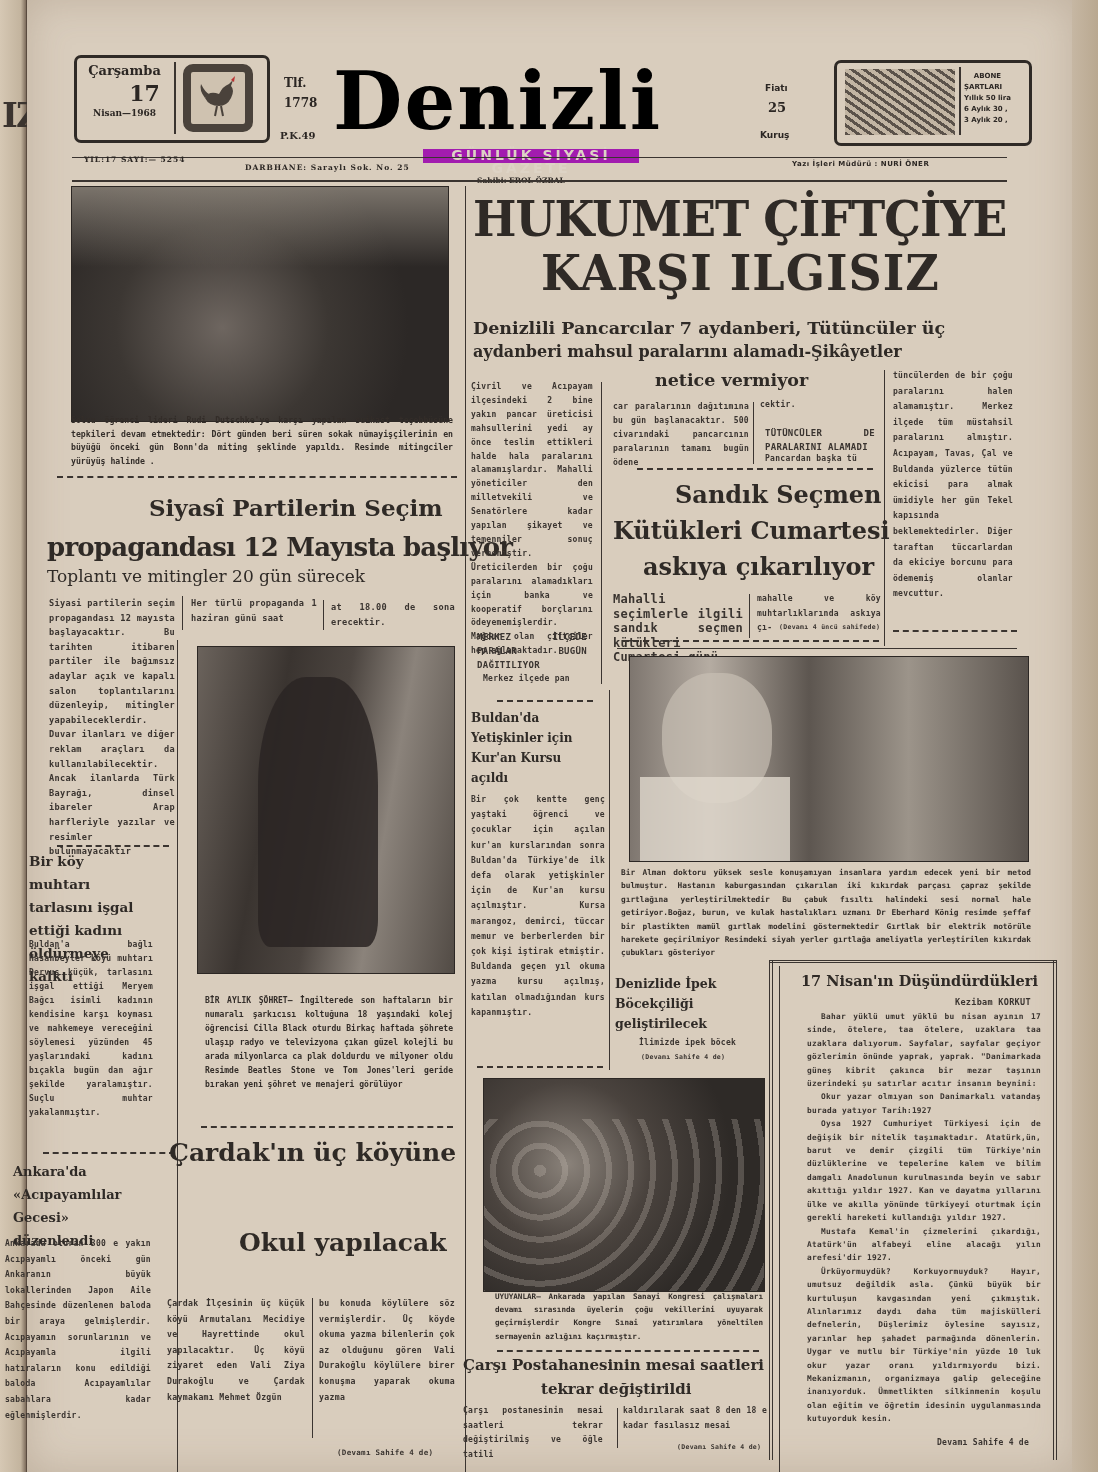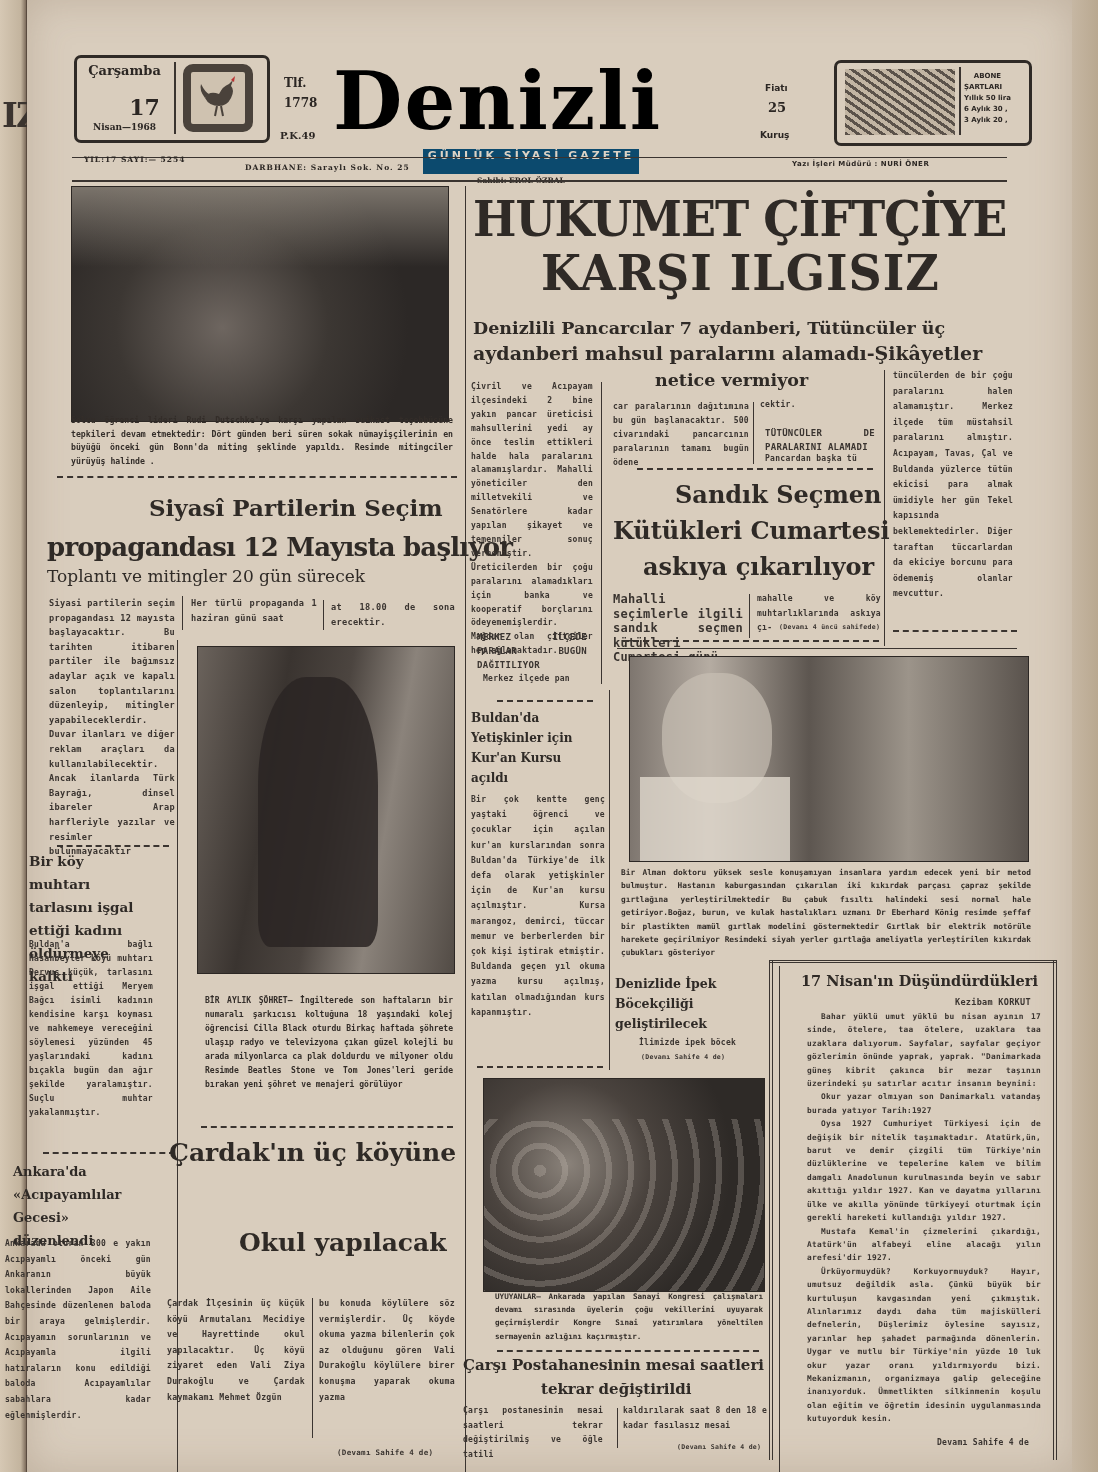--- a/index.html
+++ b/index.html
@@ -27,42 +27,42 @@
 <div class="prev-page">
   <div class="frag">IZ</div>
 </div>
 <div class="right-edge"></div>
 
 <div class="page">
 
   <div class="abs box" style="left:47px;top:55px;width:190px;height:82px;">
     <div class="abs" style="left:0;top:0;width:95px;height:82px;text-align:center;">
       <div class="b serif" style="font-size:13px;margin-top:5px;">Çarşamba</div>
-      <div class="b serif" style="font-size:22px;margin-top:16px;padding-left:40px;">17</div>
+      <div class="b serif" style="font-size:22px;margin-top:2px;padding-left:40px;">17</div>
       <div class="b serif" style="font-size:9px;margin-top:2px;">Nisan—1968</div>
     </div>
     <div class="vline" style="left:97px;top:4px;height:72px;"></div>
     <div class="abs" style="left:106px;top:6px;width:70px;height:68px;border:8px solid #4a423b;border-radius:10px;box-sizing:border-box;background:#cfc2b0;">
       <svg width="54" height="52" viewBox="0 0 54 52">
         <path d="M14 26 Q18 18 28 22 Q32 14 38 12 L42 8 L40 14 Q44 18 40 26 Q36 34 28 34 Q18 34 14 26 Z" fill="#4a423b"></path>
         <path d="M14 26 Q8 18 10 12 Q14 20 18 22 Z" fill="#4a423b"></path>
         <line x1="26" y1="34" x2="24" y2="44" stroke="#4a423b" stroke-width="2"></line>
         <line x1="30" y1="34" x2="32" y2="44" stroke="#4a423b" stroke-width="2"></line>
         <path d="M40 8 L44 4 L43 10 Z" fill="#b33"></path>
       </svg>
     </div>
   </div>
 
   <div class="abs b serif" style="left:257px;top:76px;font-size:12px;">Tlf.</div>
   <div class="abs b serif" style="left:257px;top:96px;font-size:12px;">1778</div>
   <div class="abs b serif" style="left:253px;top:130px;font-size:10px;">P.K.49</div>
 
   <div class="abs b serif" style="left:306px;top:56px;font-size:80px;line-height:90px;color:#000000;letter-spacing:2px;font-family:'DejaVu Serif',serif;">Denizli</div>
 
-  <div class="abs b sans" style="left:396px;top:149px;width:216px;height:25px;background:#0c4a6e;color:#ddd3c5;font-size:11px;line-height:13px;text-align:center;letter-spacing:3px;">GÜNLÜK SİYASİ GAZETE</div>
+  <div class="abs b sans" style="left:396px;top:149px;width:216px;height:14px;background:#a21caf;color:#ddd3c5;font-size:14px;line-height:13px;text-align:center;letter-spacing:3px;">GÜNLÜK SİYASİ GAZETE</div>
 
   <div class="abs b sans" style="left:738px;top:83px;font-size:9px;">Fiatı</div>
   <div class="abs b serif" style="left:741px;top:100px;font-size:13px;">25</div>
   <div class="abs b sans" style="left:733px;top:130px;font-size:9px;">Kuruş</div>
 
   <div class="abs box" style="left:775px;top:60px;width:192px;height:80px;margin-left:32px;">
     <div class="abs" style="left:8px;top:6px;width:110px;height:66px;background:repeating-linear-gradient(35deg,#463d37 0 3px,#bfb19f 3px 7px),#4a413a;opacity:.85;"></div>
     <div class="vline" style="left:122px;top:4px;height:68px;"></div>
     <div class="abs b sans" style="left:127px;top:8px;font-size:7px;line-height:11px;">
       <div style="text-align:center;">ABONE</div>
@@ -118,21 +118,21 @@
   <div class="abs headline" style="left:142px;top:1138px;font-size:25px;">Çardak'ın üç köyüne</div>
   <div class="abs headline" style="left:212px;top:1180px;font-size:25px;margin-top:48px;">Okul yapılacak</div>
   <div class="abs col-text" style="left:140px;top:1296px;width:138px;font-size:8.2px;line-height:15.6px;">Çardak İlçesinin üç küçük köyü Armutalanı Mecidiye ve Hayrettinde okul yapılacaktır. Üç köyü ziyaret eden Vali Ziya Durakoğlu ve Çardak kaymakamı Mehmet Özgün</div>
   <div class="vline" style="left:285px;top:1298px;height:140px;width:1px;"></div>
   <div class="abs col-text" style="left:292px;top:1296px;width:136px;font-size:8.2px;line-height:15.6px;">bu konuda köylülere söz vermişlerdir. Üç köyde okuma yazma bilenlerin çok az olduğunu gören Vali Durakoğlu köylülere birer konuşma yaparak okuma yazma</div>
   <div class="abs col-text" style="left:310px;top:1446px;font-size:7.5px;">(Devamı Sahife 4 de)</div>
 
   <div class="abs headline" style="left:446px;top:192px;font-size:46px;letter-spacing:-1px;transform:scaleY(1.05);">HUKUMET ÇİFTÇİYE</div>
   <div class="abs headline" style="left:514px;top:246px;font-size:46px;letter-spacing:1px;transform:scaleY(1.05);">KARŞI ILGISIZ</div>
   <div class="abs headline" style="left:446px;top:318px;font-size:17.5px;">Denizlili Pancarcılar 7 aydanberi, Tütüncüler üç</div>
-  <div class="abs headline" style="left:446px;top:342px;font-size:19px;">aydanberi mahsul paralarını alamadı-Şikâyetler</div>
+  <div class="abs headline" style="left:446px;top:342px;font-size:16px;">aydanberi mahsul paralarını alamadı-Şikâyetler</div>
   <div class="abs headline" style="left:628px;top:370px;font-size:17.5px;">netice vermiyor</div>
 
   <div class="abs col-text" style="left:444px;top:380px;width:122px;font-size:8px;line-height:13.9px;">Çivril ve Acıpayam ilçesindeki 2 bine yakın pancar üreticisi mahsullerini yedi ay önce teslim ettikleri halde hala paralarını alamamışlardır. Mahalli yöneticiler den milletvekili ve Senatörlere kadar yapılan şikayet ve temenniler sonuç vermemiştir. Üreticilerden bir çoğu paralarını alamadıkları için banka ve kooperatif borçlarını ödeyememişlerdir. Mağdur olan çiftçiler hep ağlamaktadır.</div>
   <div class="abs col-text b" style="left:450px;top:630px;width:110px;font-size:9px;line-height:14px;">MERKEZ İLÇEDE PARALAR BUGÜN DAĞITILIYOR</div>
   <div class="abs col-text" style="left:456px;top:672px;width:110px;font-size:8px;">Merkez ilçede pan</div>
   <div class="vline" style="left:574px;top:382px;height:302px;width:1px;"></div>
 
   <div class="abs col-text" style="left:586px;top:400px;width:136px;font-size:8px;line-height:13.9px;">car paralarının dağıtımına bu gün başlanacaktır. 500 civarındaki pancarcının paralarının tamamı bugün ödene</div>
   <div class="vline" style="left:726px;top:402px;height:62px;width:1px;"></div>
   <div class="abs col-text" style="left:733px;top:398px;font-size:8px;">cektir.</div>

